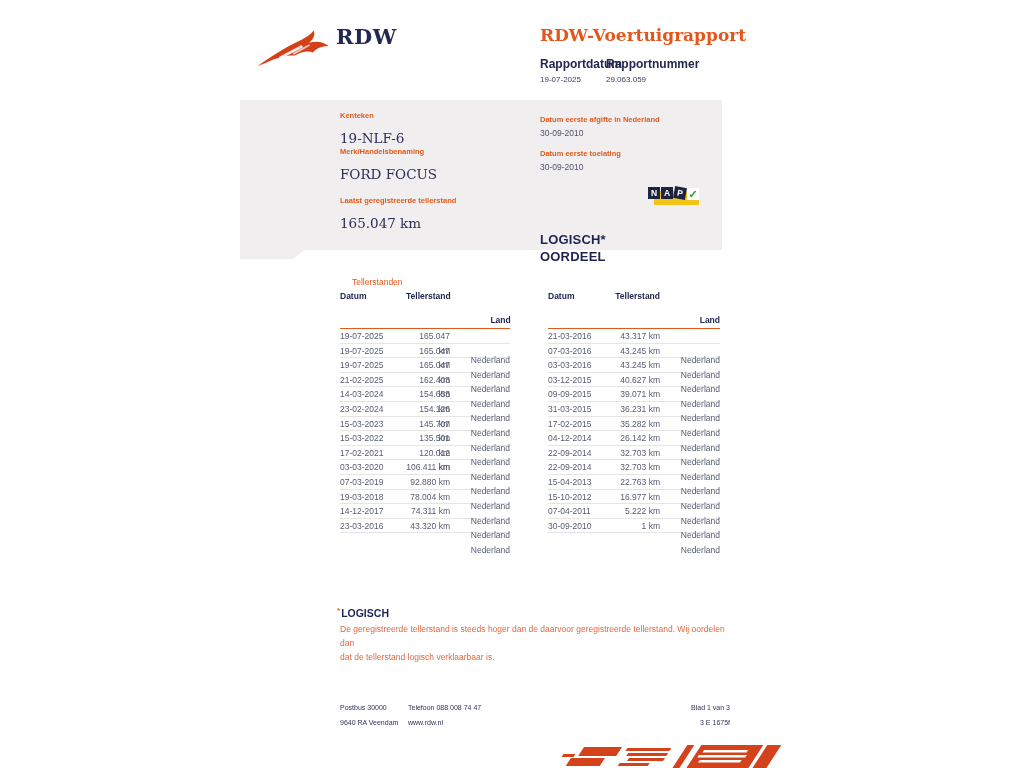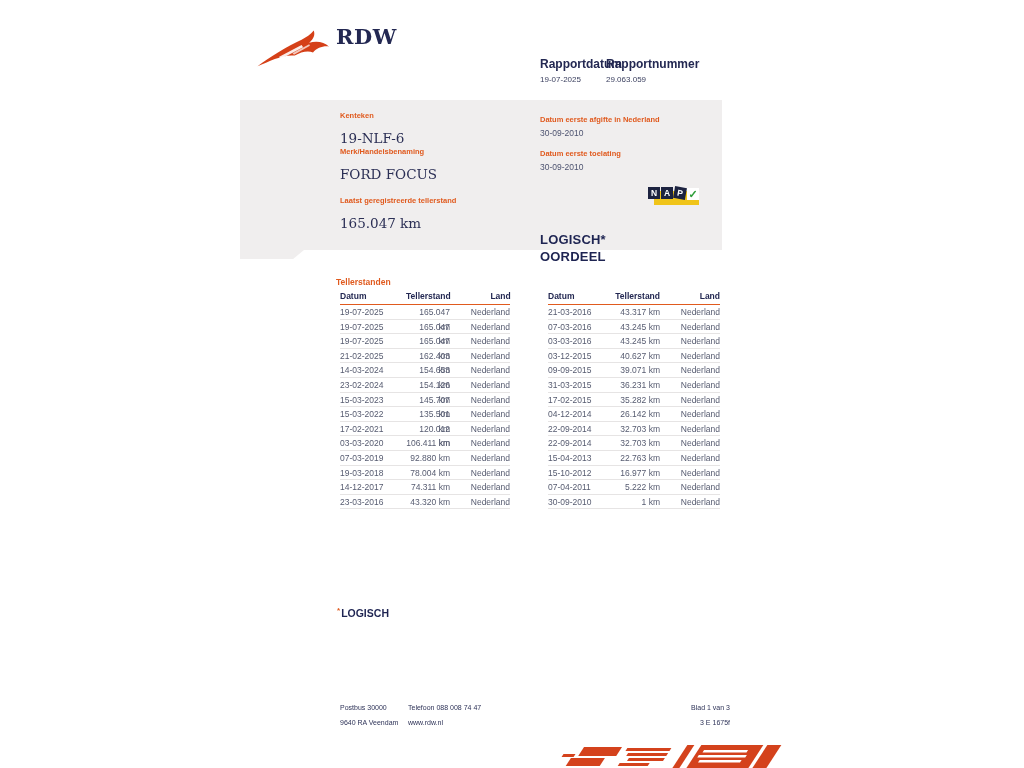--- a/index.html
+++ b/index.html
@@ -28,27 +28,27 @@
 
   
   .nap { left:648px; top:186px; width:52px; height:23px; }
   .nap-yellow { position:absolute; left:6px; top:5px; width:45px; height:14px; background:#f0c419; }
   .nap-sq { position:absolute; top:1px; width:12px; height:12px; background:#1d2340; color:#ffffff;
     font-size:8.5px; font-weight:bold; text-align:center; line-height:12px; }
   .nap-check { position:absolute; left:39px; top:2px; width:12px; height:12px; background:#ffffff;
     color:#2f9e3a; font-size:11px; font-weight:bold; text-align:center; line-height:12px; }
 
   
-  .tbl-title { left:336px; top:277px; font-size:8.5px; font-weight:bold; color:#e05a1e; }
+  .tbl-title { left:352px; top:277px; font-size:8.5px; font-weight:normal; color:#e05a1e; }
   .tbl { top:291px; width:170px; }
   .thead { display:grid; grid-template-columns:66px 1fr 60px; font-size:8.5px; font-weight:bold;
     color:#232852; padding-bottom:3px; border-bottom:1.5px solid #e05a1e; }
   .trow { display:grid; grid-template-columns:66px 1fr 60px; height:14.6px; line-height:14.6px;
     font-size:8.5px; color:#565b70; border-bottom:1px solid #e6e4e4; }
-  .c0 { text-align:left; } .c1 { text-align:right; } .c2 { text-align:right; }
+  .c0 { text-align:left; } .c1 { text-align:right; } .c2 { text-align:right;margin-top:24px; }
 
   
   .footnote-head { left:337px; top:606px; font-size:10.5px; font-weight:800; color:#1e2452; }
   .footnote-head .ast { color:#e05a1e; font-size:8px; vertical-align:4px; margin-right:1px; }
   .footnote-text { left:340px; top:622px; width:398px; font-size:8.5px; line-height:14px; color:#e2693c; }
 
   
   .footer-block { font-size:7px; color:#2e3358; line-height:15px; }
   .footer-right { text-align:right; }
 
@@ -60,20 +60,21 @@
 
 <div id="page">
 
   <svg class="abs" style="left:256px; top:28px;" width="76" height="40" viewBox="0 0 100 52">
     <path fill="#d54018" d="M2,50 C18,38 40,24 60,15 C66,12 72,8 76,3 C78,9 76,14 70,19
       C80,16 90,18 96,24 C88,23 80,26 75,32 C69,29 59,31 51,36 C37,34 18,43 2,50 Z"></path>
     <path fill="#ffffff" d="M30,38 L60,22 L62,25 L33,40 Z" opacity="0.9"></path>
     <path fill="#ffffff" d="M48,33 L70,21 L71,23 L50,35 Z" opacity="0.7"></path>
   </svg>
   <div class="abs logo-text">RDW</div>
+  <div class="abs doc-title">RDW-Voertuigrapport</div>
 
   <div class="abs meta" style="left:540px;">
     <div class="lbl">Rapportdatum</div>
     <div class="val">19-07-2025</div>
   </div>
   <div class="abs meta" style="left:606px;">
     <div class="lbl">Rapportnummer</div>
     <div class="val">29.063.059</div>
   </div>
 
@@ -272,20 +273,24 @@
         <div class="trow">
           <div class="tcell c0">30-09-2010</div>
           <div class="tcell c1">1 km</div>
           <div class="tcell c2">Nederland</div>
         </div>
       </div>
   </div>
 
   <div class="abs footnote-head">
     <span class="ast">*</span><span>LOGISCH</span>
+  </div>
+  <div class="abs footnote-text">
+    <div>De geregistreerde tellerstand is steeds hoger dan de daarvoor geregistreerde tellerstand. Wij oordelen dan</div>
+    <div>dat de tellerstand logisch verklaarbaar is.</div>
   </div>
 
   <div class="abs footer-block" style="left:340px; top:700px;">
     <div>Postbus 30000</div>
     <div>9640 RA Veendam</div>
   </div>
   <div class="abs footer-block" style="left:408px; top:700px;">
     <div>Telefoon 088 008 74 47</div>
     <div>www.rdw.nl</div>
   </div>

